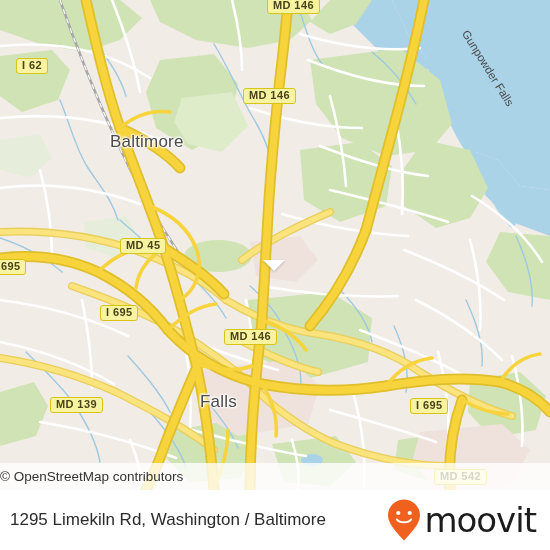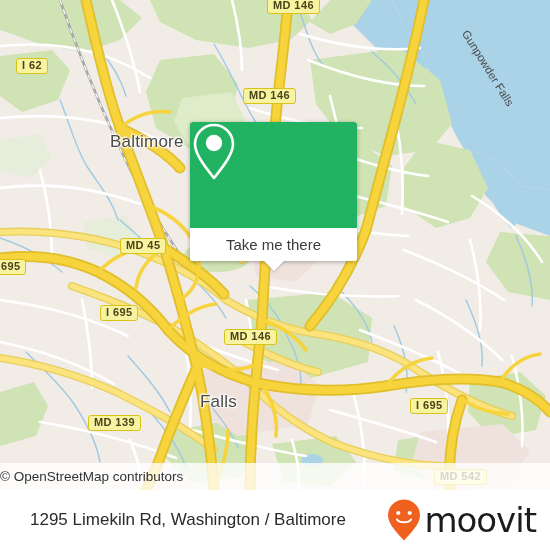--- a/index.html
+++ b/index.html
@@ -30,21 +30,21 @@
              border-top:11px solid #fff;filter:drop-shadow(0 1px 1px rgba(0,0,0,.22));}
 
   
   .attrib{position:absolute;left:0;bottom:0;width:550px;height:27px;
           background:rgba(255,255,255,.78);display:flex;align-items:center;}
   .attrib span{font-size:13.5px;color:#333;}
 
   
   .footer{position:absolute;left:0;top:490px;width:550px;height:60px;background:#fff;
           display:flex;align-items:center;justify-content:space-between;overflow:hidden;}
-  .footer .addr{font-size:17px;color:#2b2b2b;padding-left:30px;white-space:nowrap;}
+  .footer .addr{font-size:17px;color:#2b2b2b;padding-left:10px;white-space:nowrap;}
   .brand{display:flex;align-items:center;padding-right:14px;text-align:center;}
   .brand .wordmark{font-size:34px;color:#1c1c1c;letter-spacing:-1px;line-height:34px;
                    font-family:"DejaVu Sans",sans-serif;font-weight:normal;}
 </style>
 </head>
 <body>
 
 <div class="screen">
 
   <div class="map">
@@ -245,35 +245,24 @@
 
     <div class="waterlbl" style="left:470px;top:28px;transform:rotate(58deg);transform-origin:0 0;">Gunpowder Falls</div>
 
     <div class="shield" style="left:267px;top:-2px;">MD 146</div>
     <div class="shield" style="left:16px;top:58px;">I 62</div>
     <div class="shield" style="left:243px;top:88px;">MD 146</div>
     <div class="shield" style="left:120px;top:219px;margin-top:19px;">MD 45</div>
     <div class="shield" style="left:-12px;top:259px;">I 695</div>
     <div class="shield" style="left:100px;top:305px;">I 695</div>
     <div class="shield" style="left:224px;top:329px;">MD 146</div>
-    <div class="shield" style="left:50px;top:415px;margin-left:38px;">MD 139</div>
+    <div class="shield" style="left:50px;top:397px;">MD 139</div>
     <div class="shield" style="left:410px;top:398px;">I 695</div>
     <div class="shield" style="left:434px;top:469px;">MD 542</div>
 
-    <div class="card">
-      <div class="card-top">
-        <svg width="48" height="60" viewBox="0 0 48 60">
-          <path d="M24,3 C34.5,3 43,11.5 43,22 C43,33 31,47 24,56 C17,47 5,33 5,22 C5,11.5 13.5,3 24,3 Z" fill="none" stroke="#ffffff" stroke-width="2.6" stroke-linejoin="round"></path>
-          <circle cx="24" cy="21" r="8.2" fill="#ffffff"></circle>
-        </svg>
-      </div>
-      <div class="card-bottom">
-        <span>Take me there</span>
-      </div>
-    </div>
     <div class="card-tail"></div>
 
     <div class="attrib">
       <span>© OpenStreetMap contributors</span>
     </div>
   </div>
 
   <div class="footer">
 
     <div class="addr">1295 Limekiln Rd, Washington / Baltimore</div>

